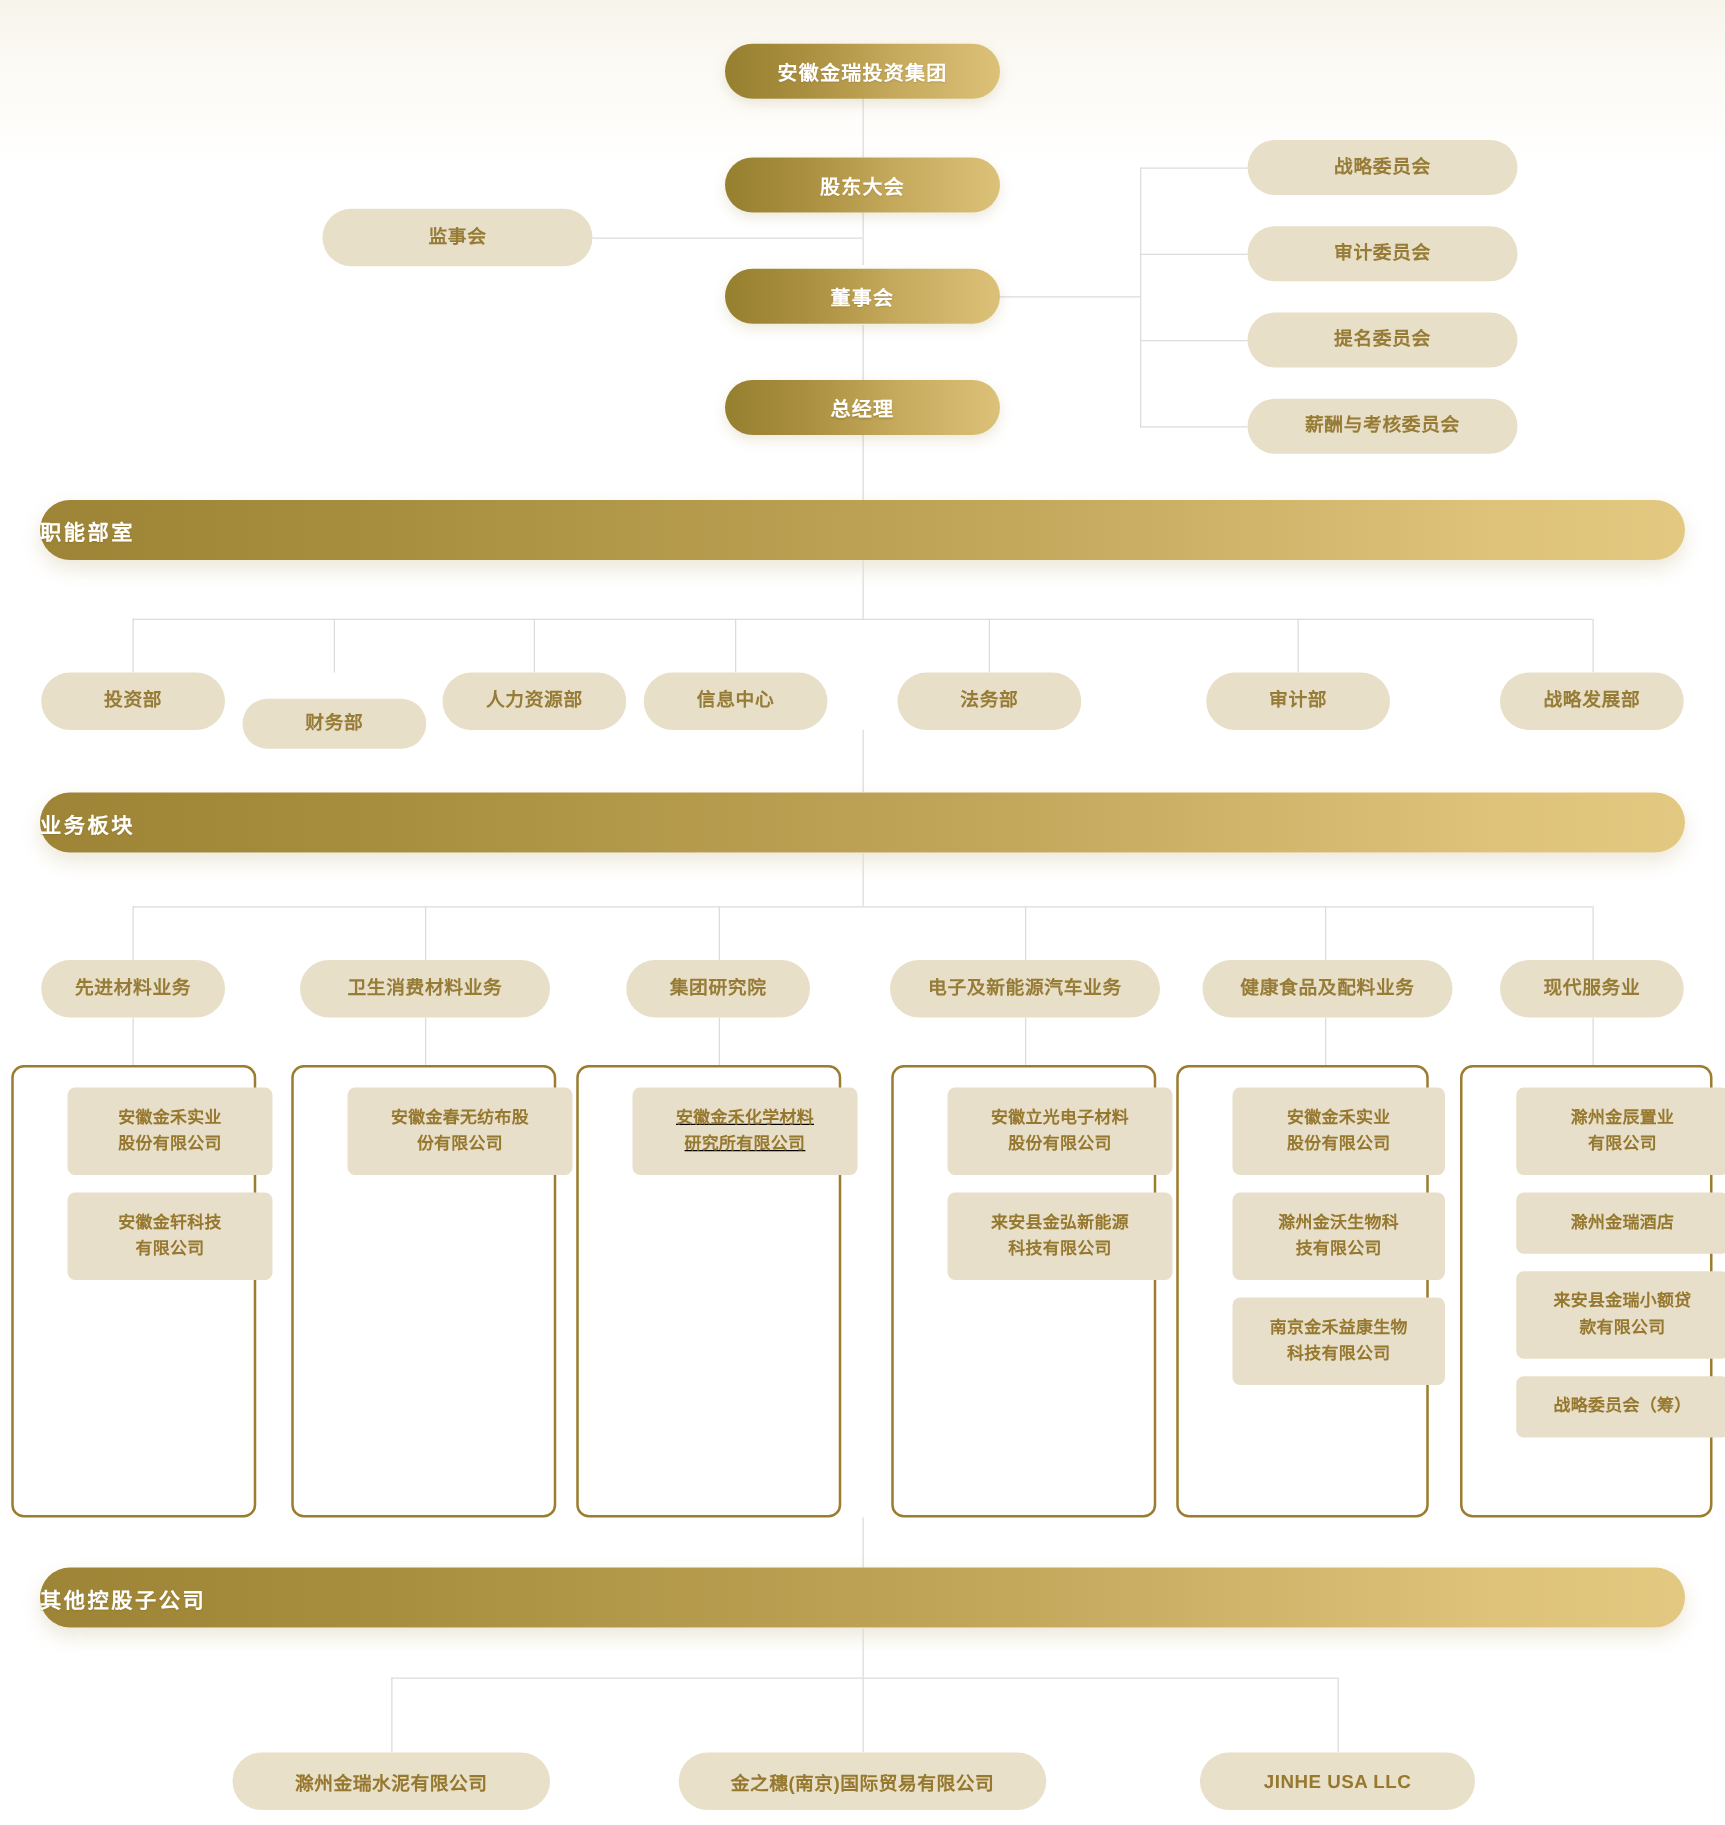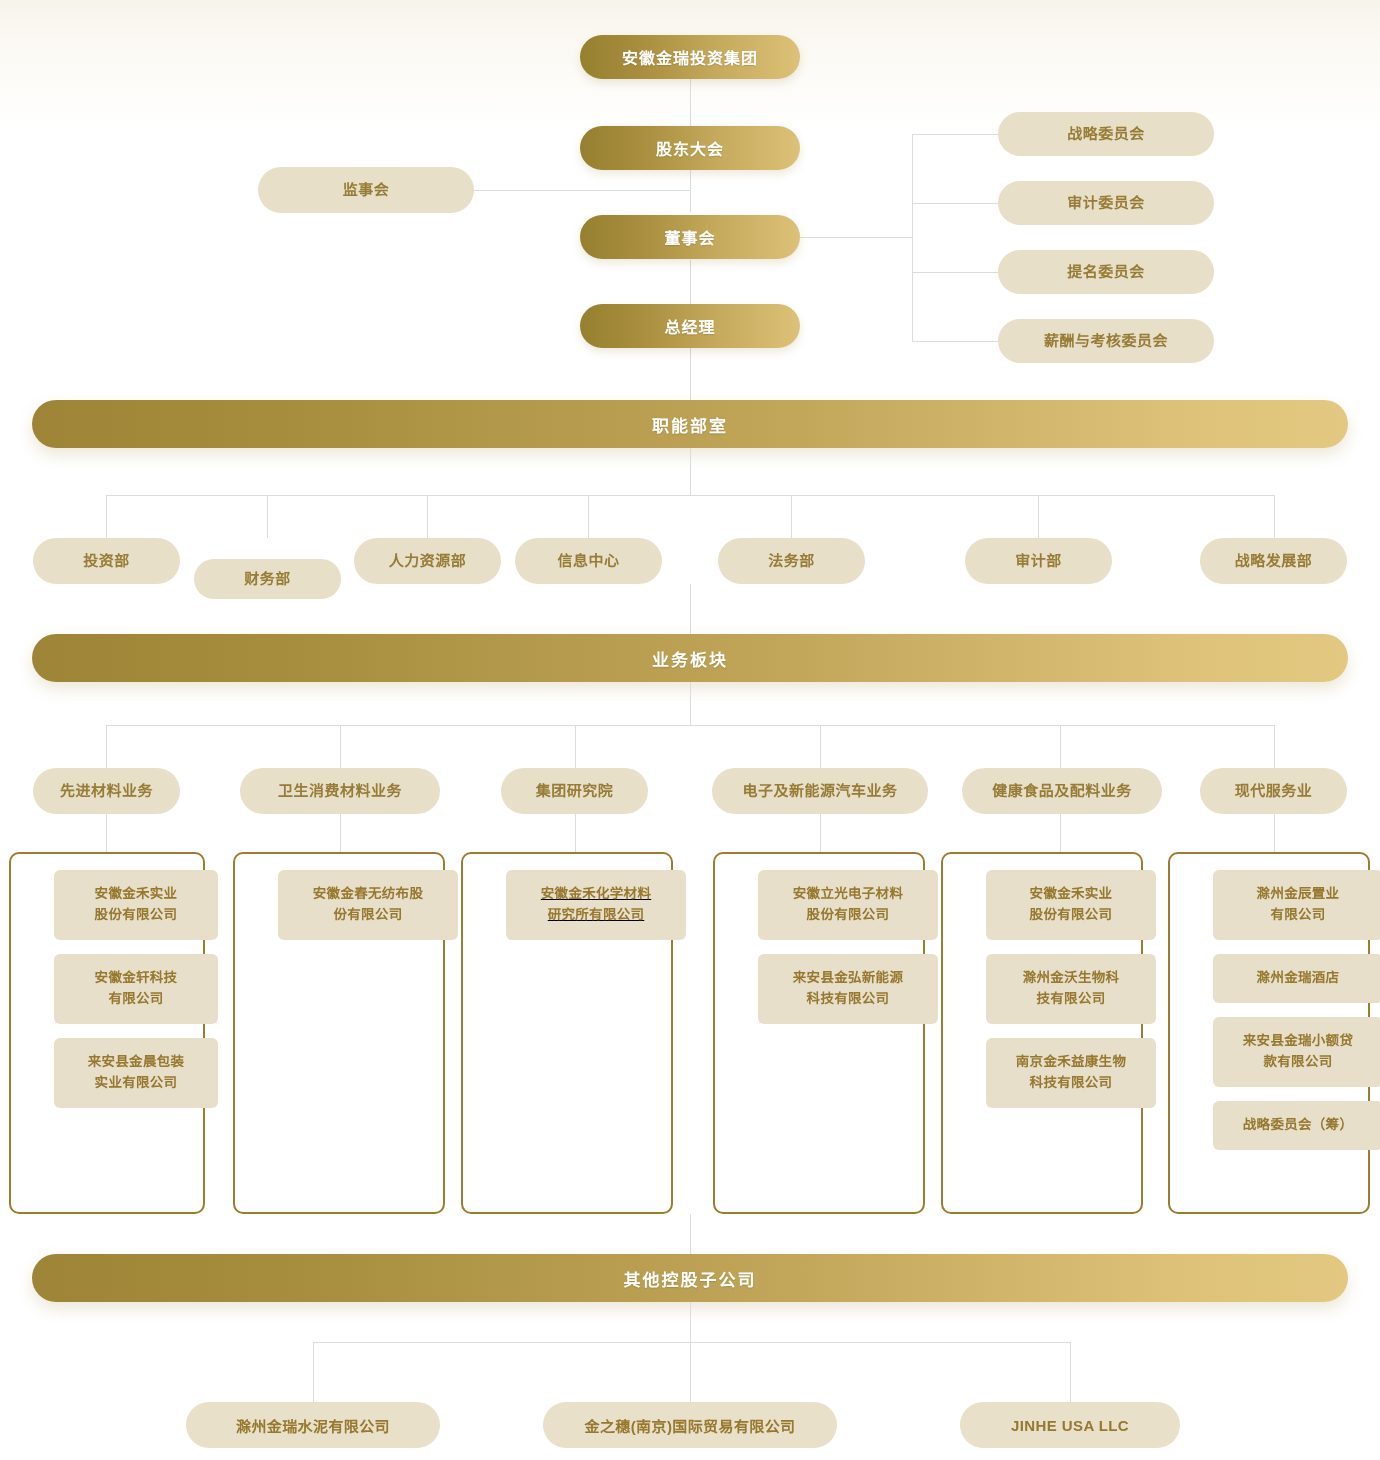--- a/index.html
+++ b/index.html
@@ -32,21 +32,21 @@
     color:#ffffff;
     font-weight:bold;
     letter-spacing:1px;
     box-shadow:0 4px 10px rgba(150,125,55,.18);
     text-shadow:0 1px 1px rgba(120,95,30,.28);
   }
 
   
   .band{
     position:absolute;
-    display:flex;align-items:center;justify-content:center;
+    display:flex;align-items:center;justify-content:flex-start;
     border-radius:999px;
     background:linear-gradient(90deg,#9d8436 0%,#a88f3f 22%,#c2a65a 58%,#dec27a 88%,#e2c880 100%);
     color:#ffffff;font-weight:bold;letter-spacing:2px;
     font-size:17px;
     box-shadow:0 7px 16px rgba(160,135,60,.20);
     text-shadow:0 1px 1px rgba(120,95,30,.30);
   }
 
   
   .beige-pill{
@@ -227,21 +227,20 @@
     <span>健康食品及配料业务</span>
   </div>
   <div class="beige-pill" style="left:1200px;top:768px;width:147px;height:46px;">
     <span>现代服务业</span>
   </div>
 
   <div class="col-box" style="left:9px;top:852px;width:196px;height:362px;">
     <div id="col0">
         <div class="sub-card">安徽金禾实业<br>股份有限公司</div>
         <div class="sub-card">安徽金轩科技<br>有限公司</div>
-        <div class="sub-card">来安县金晨包装<br>实业有限公司</div>
       </div>
   </div>
 
   <div class="col-box" style="left:233px;top:852px;width:212px;height:362px;">
     <div id="col1">
         <div class="sub-card">安徽金春无纺布股<br>份有限公司</div>
       </div>
   </div>
 
   <div class="col-box" style="left:461px;top:852px;width:212px;height:362px;text-decoration:underline;">

